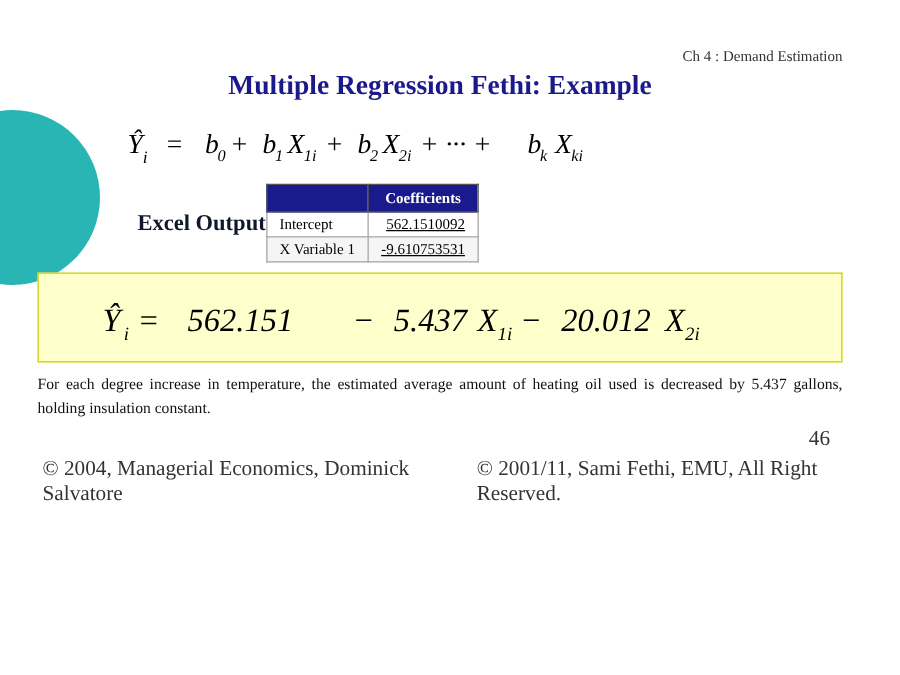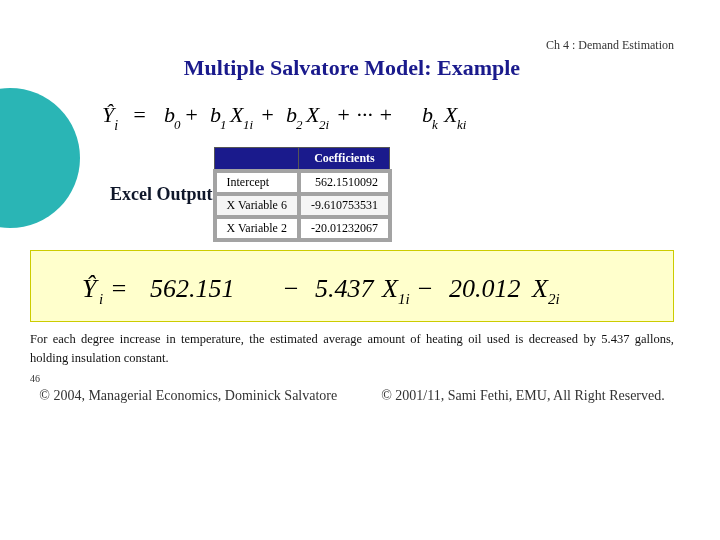--- a/index.html
+++ b/index.html
@@ -85,25 +85,26 @@
     }
     .excel-table th {
       background: #1a1a8c;
       color: white;
       padding: 3px 0;
       text-align: center;
       border: 1px solid #555;
     }
     .excel-table td {
       padding: 2px 10px;
-      border: 4px solid #a3a3a3;
+      border: 1px solid #a3a3a3;
       text-align: left;
     }
     .excel-table td.num {
       text-align: right;
+      text-decoration: underline;
     }
     .excel-table tr:nth-child(even) td {
       background: #f5f5f5;
     }
 
     
     .formula-band {
       background: #ffffcc;
       border: 1px solid #cccc00;
       padding: 10px 20px;
@@ -122,30 +123,31 @@
 
     .explanation-col {
       flex: 1;
       font-size: 12.5px;
       line-height: 1.55;
       color: #111;
       text-align: justify;
     }
 
     .page-number {
-      font-size: 10px;
+      text-align: right;
+      font-size: 17px;
       color: #333;
       padding-right: 10px;
       margin-top: 2px;
     }
 
     .footer {
       display: flex;
       justify-content: center;
-      font-size: 14px;
+      font-size: 17px;
       color: #333;
       margin-top: 4px;
       padding: 0 4px;
       gap: 44px;
     }
 
     .formula-svg {
       display: block;
       margin: 0 auto;
     }
@@ -154,21 +156,21 @@
 <body>
 
 <div class="page">
 
   <div class="teal-circle"></div>
 
   <div class="content">
 
     <div class="chapter-label">Ch 4 : Demand Estimation</div>
 
-    <div class="main-title">Multiple Salvatore Model: Example</div>
+    <div class="main-title">Multiple Regression Fethi: Example</div>
 
     <div class="formula-top">
       <svg class="formula-svg" width="520" height="52" viewBox="0 0 520 52">
 
         <text x="10" y="35" font-family="Times New Roman" font-size="22" font-style="italic">
           <tspan>Ŷ</tspan><tspan baseline-shift="-8" font-size="14">i</tspan>
         </text>
 
         <text x="40" y="35" font-family="Times New Roman" font-size="22"> = </text>
 
@@ -206,26 +208,22 @@
             <th></th>
             <th>Coefficients</th>
           </tr>
         </thead>
         <tbody>
           <tr>
             <td>Intercept</td>
             <td class="num">562.1510092</td>
           </tr>
           <tr>
-            <td>X Variable 6</td>
+            <td>X Variable 1</td>
             <td class="num">-9.610753531</td>
-          </tr>
-          <tr>
-            <td>X Variable 2</td>
-            <td class="num">-20.01232067</td>
           </tr>
         </tbody>
       </table>
     </div>
 
     <div class="formula-band">
       <svg class="formula-svg" width="560" height="50" viewBox="0 0 560 50">
 
         <text x="10" y="36" font-family="Times New Roman" font-size="26" font-style="italic" fill="#000">Ŷ</text>
         <text x="27" y="43" font-family="Times New Roman" font-size="15" font-style="italic" fill="#000">i</text>

